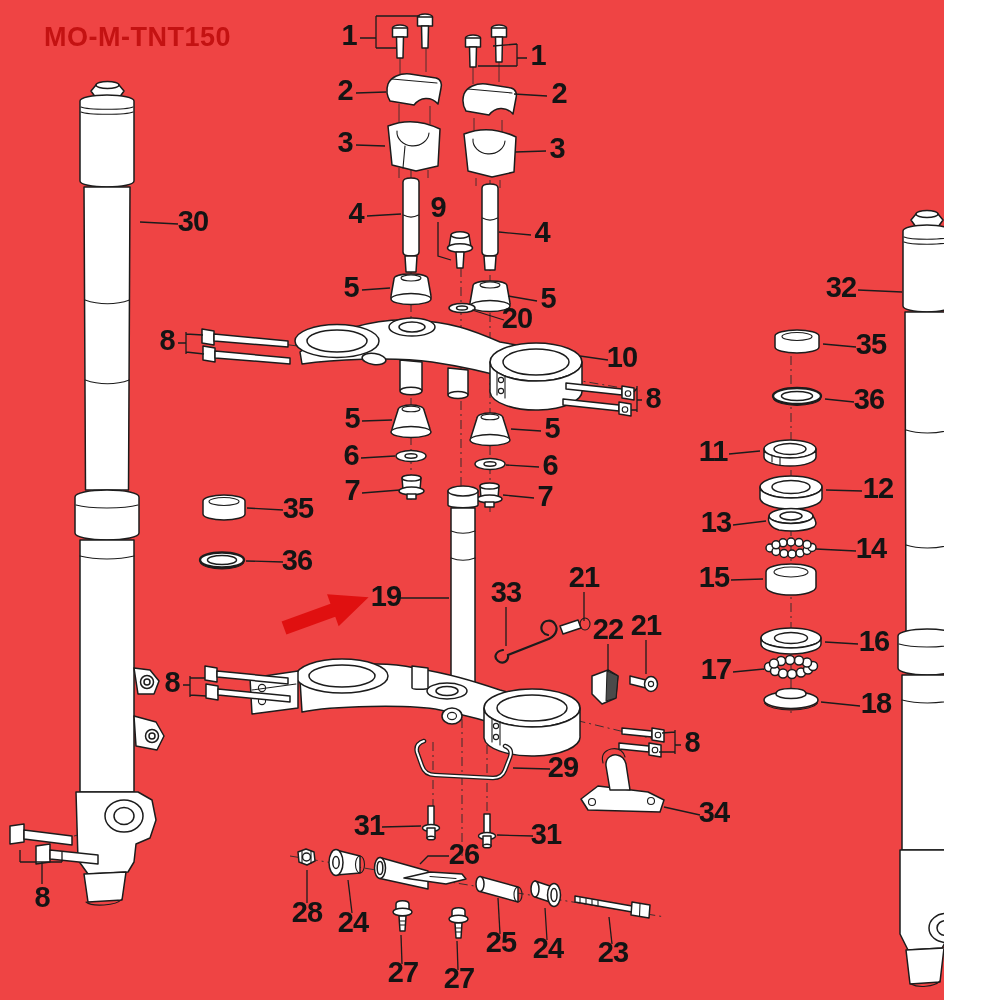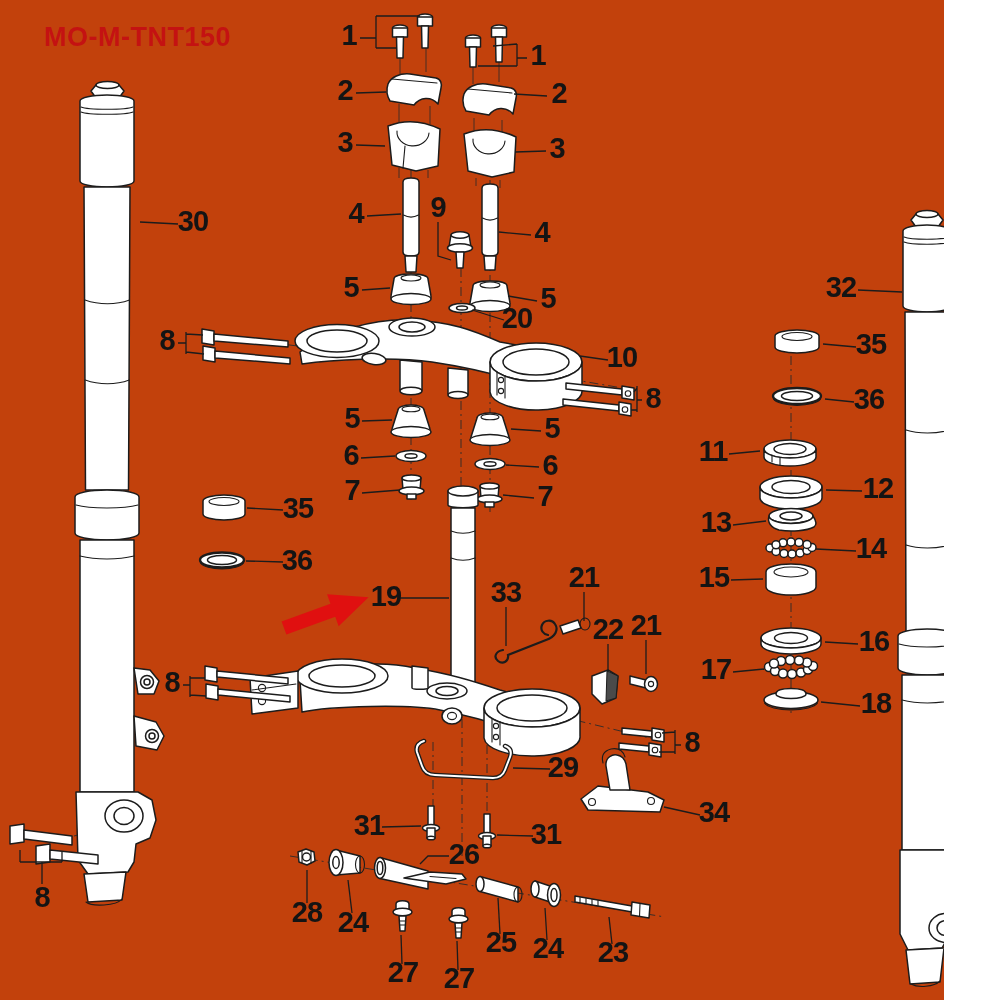--- a/index.html
+++ b/index.html
@@ -1,16 +1,16 @@
 <!DOCTYPE html>
 <html><head>
 <meta charset="utf-8">
 <style>
   html,body{margin:0;padding:0;background:#fff;}
-  .stage{position:relative;width:944px;height:1000px;background:#c2410c;overflow:hidden;
+  .stage{position:relative;width:944px;height:1000px;background:#ef4444;overflow:hidden;
          font-family:"Liberation Sans",sans-serif;}
   svg{position:absolute;left:0;top:0;}
   .lbl{font-family:"Liberation Sans",sans-serif;font-size:29px;font-weight:700;fill:#141414;
        text-anchor:middle;letter-spacing:-1px;}
   .title{font-family:"Liberation Sans",sans-serif;font-size:27px;font-weight:700;letter-spacing:0.5px;}
   .ol{stroke:#1c1c1c;fill:#ffffff;stroke-width:1.5;stroke-linejoin:round;stroke-linecap:round;}
   .ln{stroke:#1c1c1c;fill:none;stroke-width:1.1;stroke-linecap:round;}
   .leader{stroke:#1c1c1c;fill:none;stroke-width:1.3;}
   .axis{stroke:#2a2a2a;fill:none;stroke-width:0.9;stroke-dasharray:9 4 2 4;}
   .thin{stroke:#2a2a2a;fill:none;stroke-width:0.8;}

